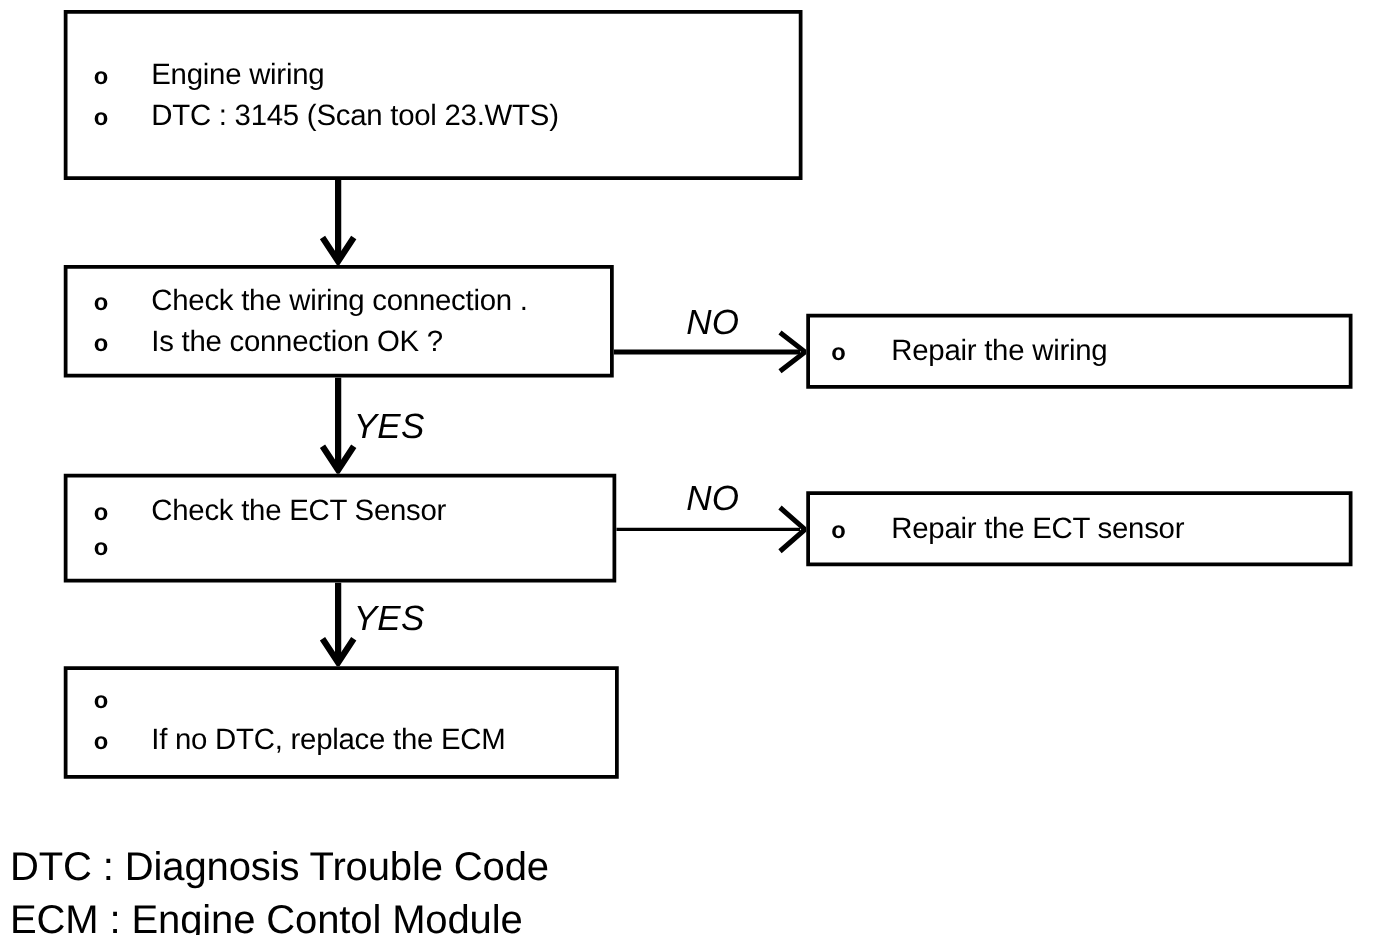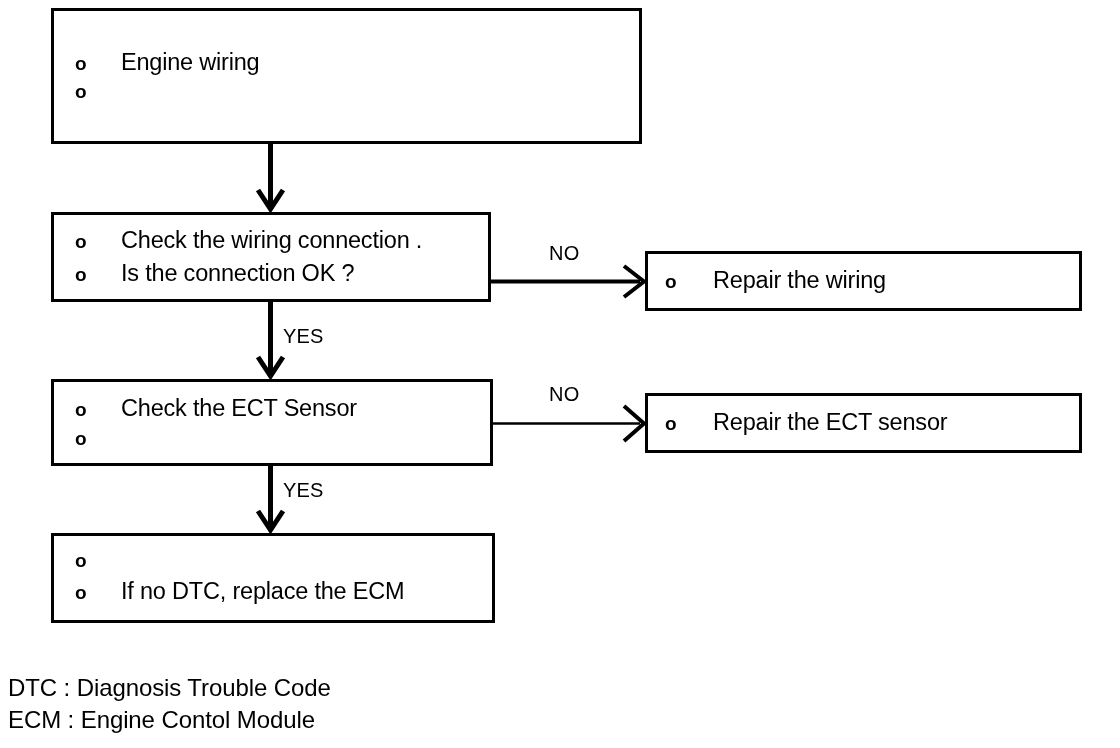--- a/index.html
+++ b/index.html
@@ -72,38 +72,39 @@
   #box-check-ect      .node-lines { padding-left: 21px; }
   #box-recheck-ecm    .node-lines { padding-left: 21px; }
   #box-repair-wiring  .node-lines { padding-left: 17px; }
   #box-repair-ect     .node-lines { padding-left: 17px; }
   #box-repair-wiring .bullet-mark,
   #box-repair-ect    .bullet-mark { width: 48px; flex: 0 0 48px; }
 
   
   .edge-label {
     position: absolute;
-    font-size: 20px;
+    font-size: 28px;
     letter-spacing: 0.2px;
     white-space: pre;
+    font-style: italic;
   }
   #label-no-wiring { left: 549px; top: 242px; }
   #label-yes-wiring { left: 283px; top: 325px; }
   #label-no-ect    { left: 549px; top: 383px; }
   #label-yes-ect   { left: 283px; top: 479px; }
 
   
   #legend {
     position: absolute;
     left: 8px;
     top: 672px;
     width: 600px;
   }
   .legend-line {
-    font-size: 24px;
+    font-size: 32px;
     line-height: 1.32;
     white-space: pre;
     letter-spacing: -0.1px;
   }
 
   svg.edges {
     position: absolute;
     left: 0;
     top: 0;
     width: 1120px;
@@ -145,20 +146,21 @@
   </svg>
 
   <div class="node-box" id="box-engine-running">
     <div class="node-lines">
       <div class="node-line">
         <span class="bullet-mark">o</span>
         <span class="node-text">Engine wiring</span>
       </div>
       <div class="node-line">
         <span class="bullet-mark">o</span>
+        <span class="node-text">DTC : 3145 (Scan tool 23.WTS)</span>
       </div>
     </div>
   </div>
 
   <div class="node-box" id="box-check-wiring">
     <div class="node-lines">
       <div class="node-line">
         <span class="bullet-mark">o</span>
         <span class="node-text">Check the wiring connection .</span>
       </div>

